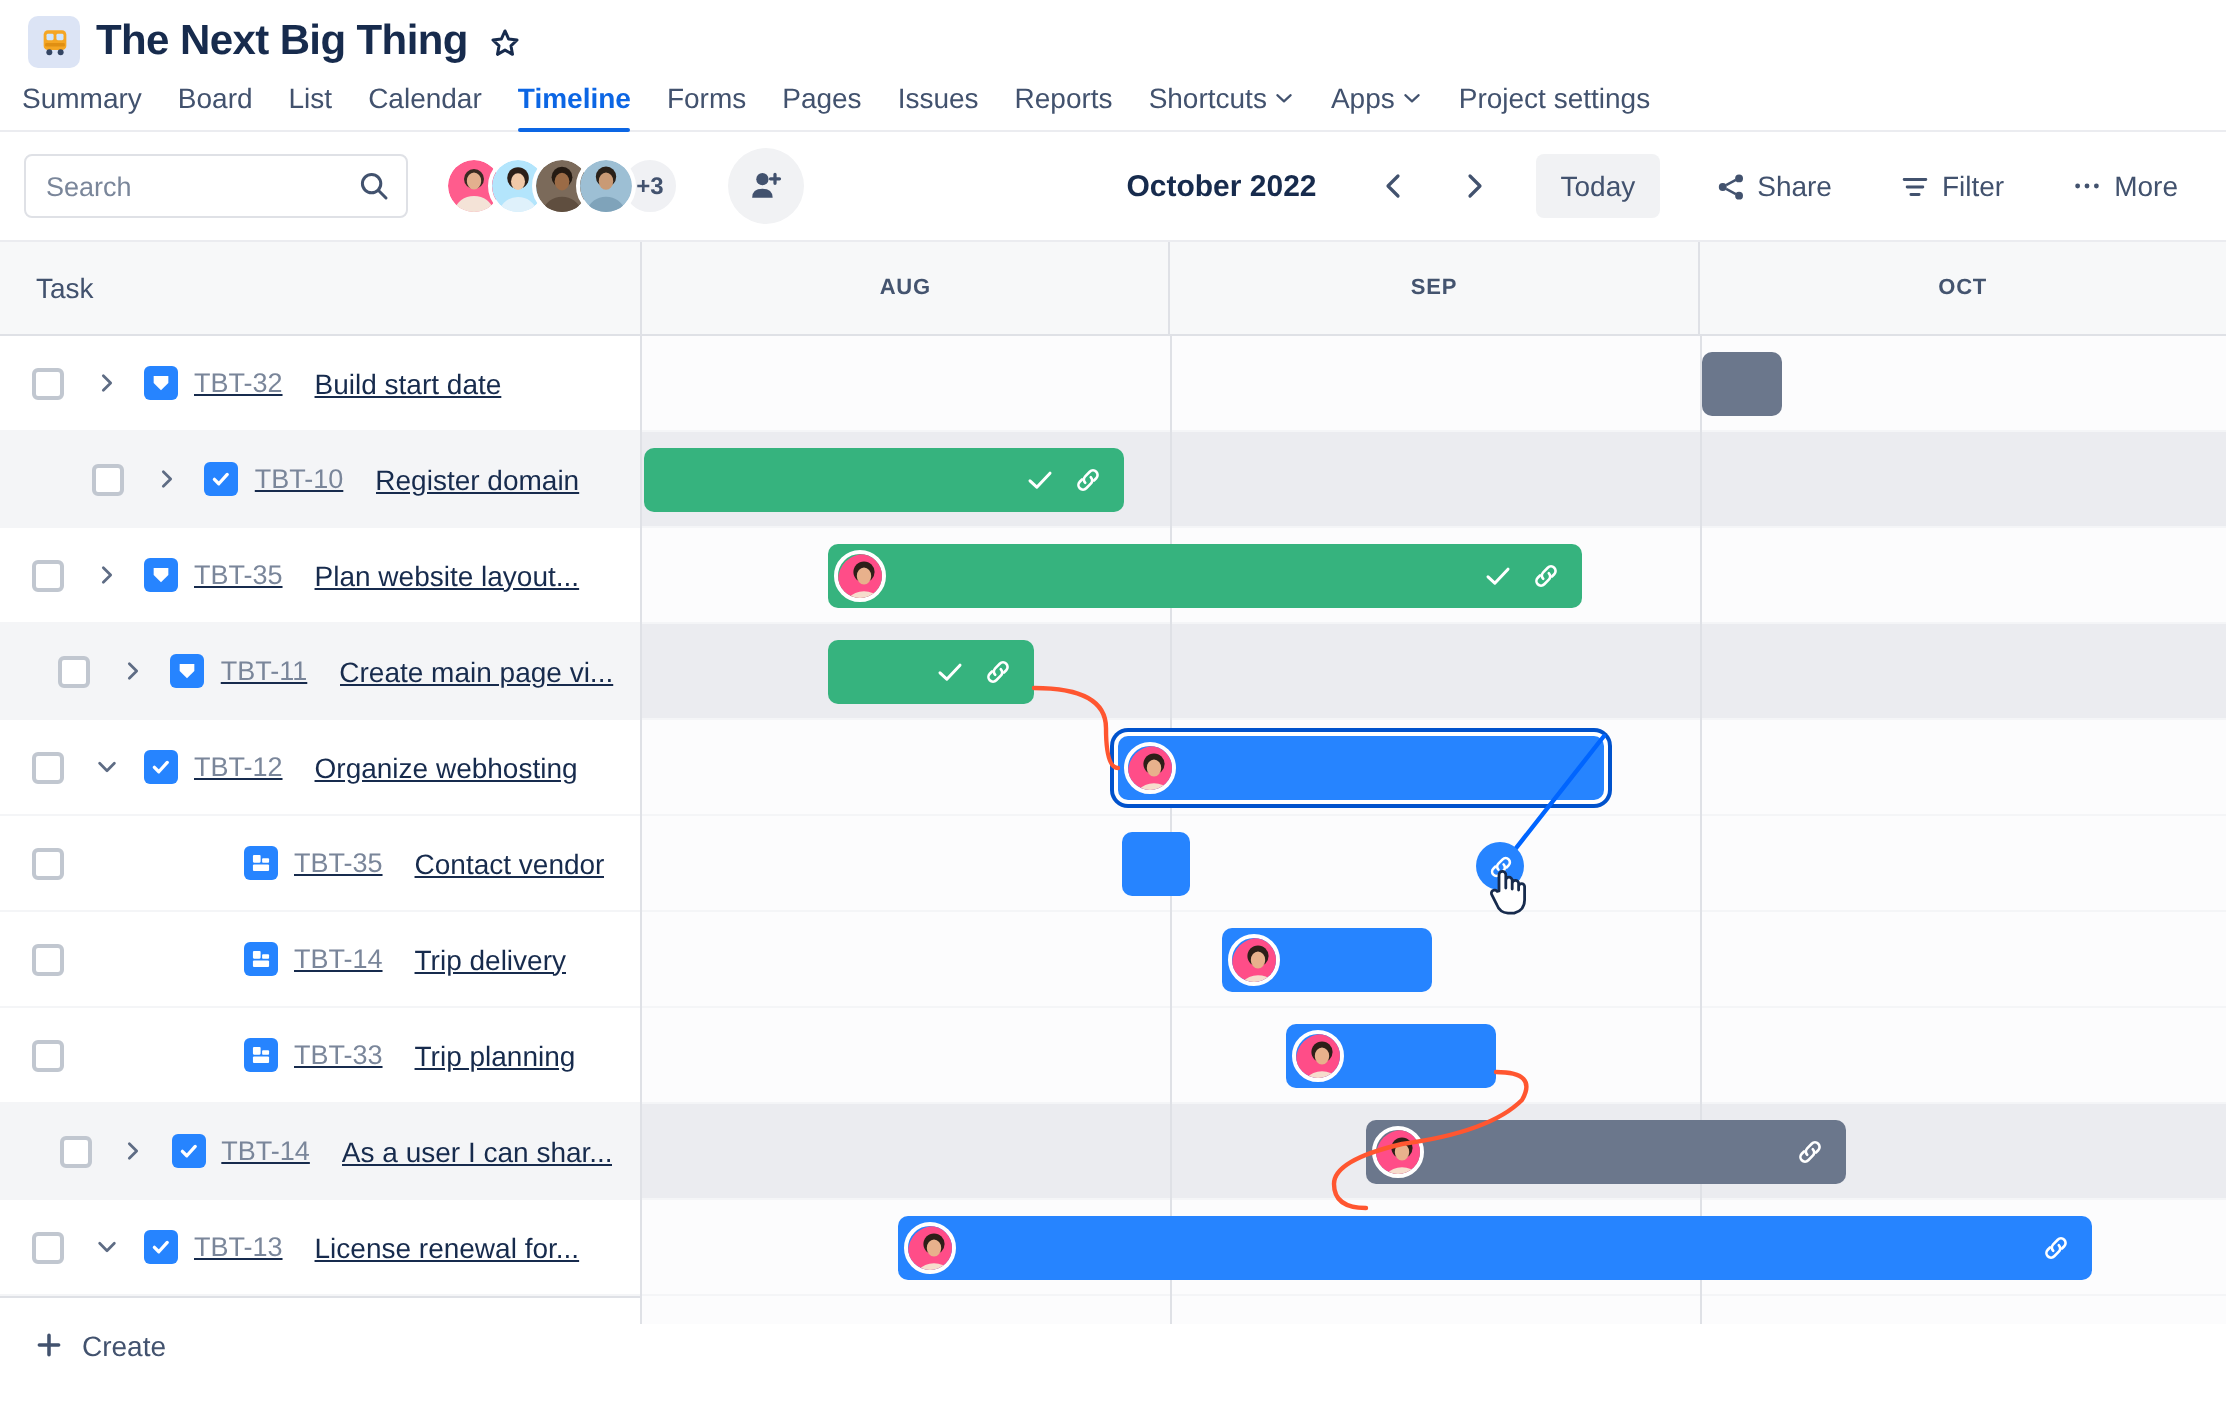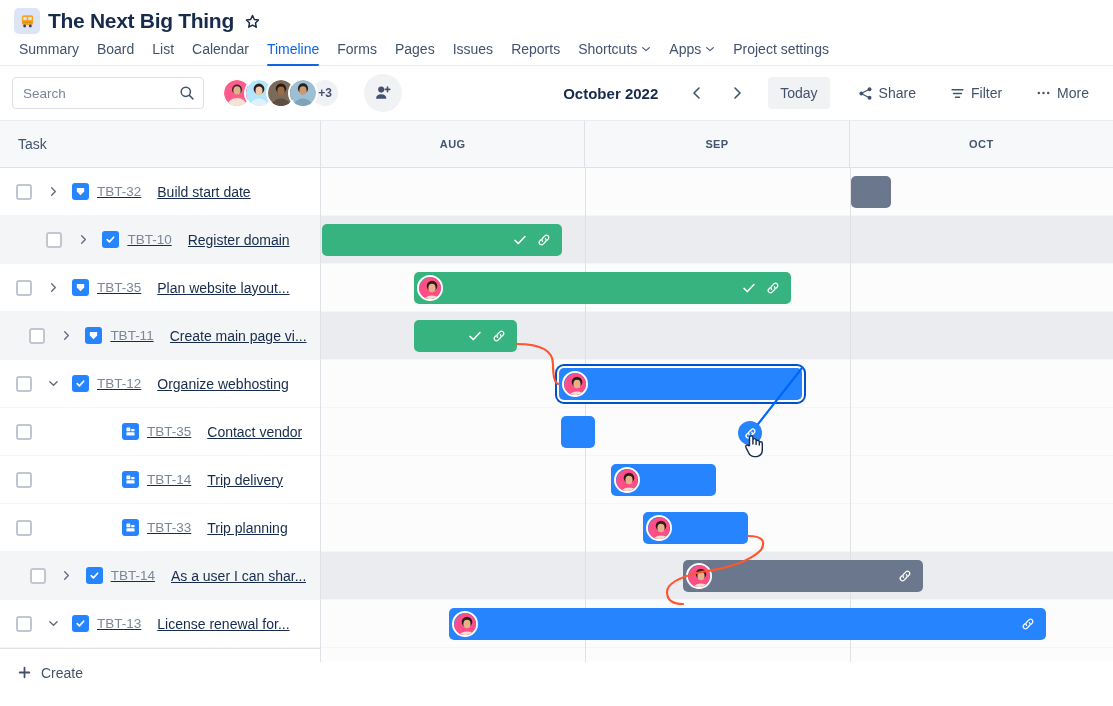--- a/index.html
+++ b/index.html
@@ -25,32 +25,32 @@
   }
   .proj-title {
     font-size: 21px; font-weight: bold; letter-spacing: -0.3px;
     color: #172b4d; white-space: nowrap;
   }
   .proj-star { display: flex; align-items: center; margin-left: 2px; cursor: pointer; }
 
   
   .navbar {
     display: flex; align-items: flex-end; gap: 0;
-    padding: 0 10px; height: 32px; position: relative;
+    padding: 0 2px; height: 32px; position: relative;
   }
   .navbar::after {
     content: ""; position: absolute; left: 0; right: 0; bottom: 0;
     height: 1px; background: #ebecf0;
   }
   .nav-tab {
     position: relative; display: flex; align-items: center; gap: 4px;
     padding: 4px 9px 9px 9px;
     font-size: 14px; color: #42526e; white-space: nowrap; cursor: pointer;
   }
-  .nav-tab.active { color: #0c66e4; font-weight: normal; }
+  .nav-tab.active { color: #0c66e4; font-weight: bold; }
   .nav-tab.active::after {
     content: ""; position: absolute; left: 9px; right: 9px; bottom: 0;
     height: 2px; background: #0c66e4; border-radius: 1px; z-index: 2;
   }
   .caret { display: inline-block; }
 
   
   .toolbar {
     display: flex; align-items: center; height: 54px;
     padding: 0 12px; gap: 10px;

